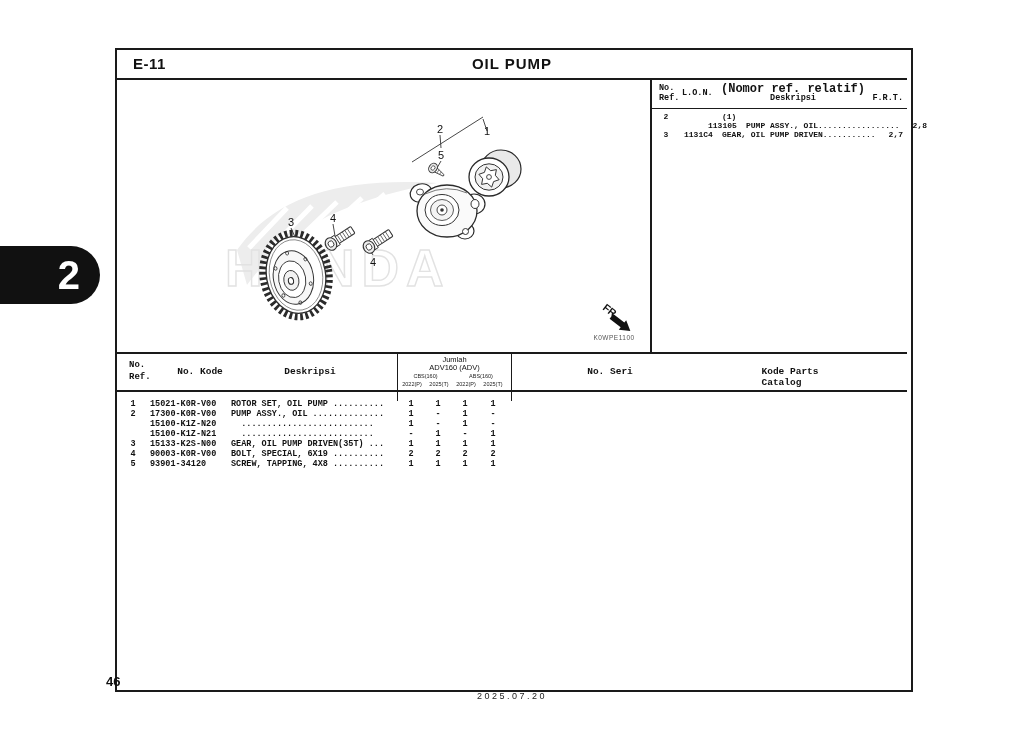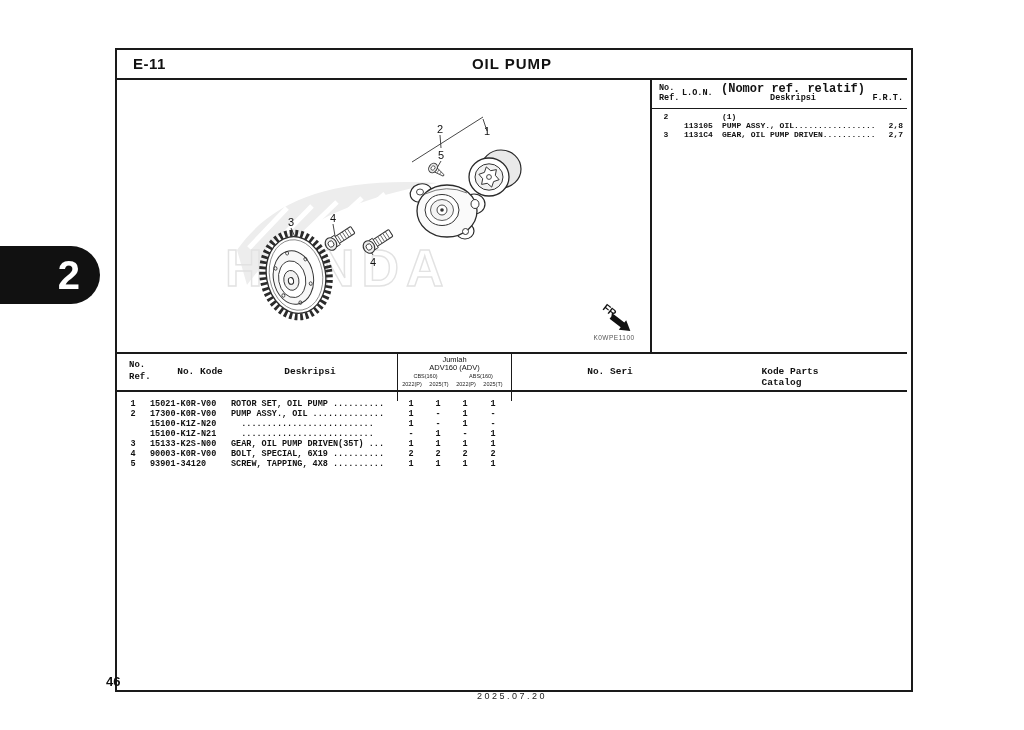--- a/index.html
+++ b/index.html
@@ -192,21 +192,21 @@
       <span class="relatif">(Nomor ref. relatif)</span>
       <span class="desk">Deskripsi</span>
       <span class="frt">F.R.T.</span>
     </div>
     <div class="refrow" style="top:32px;">
       <span class="r">2</span>
       <span class="l"></span>
       <span class="d">(1)</span>
       <span class="f"></span>
     </div>
-    <div class="refrow" style="top:41px;">
+    <div class="refrow" style="top:41px;margin-left:24px;">
       <span class="r"></span>
       <span class="l">113105</span>
       <span class="d">PUMP ASSY., OIL.................</span>
       <span class="f">2,8</span>
     </div>
     <div class="refrow" style="top:50px;">
       <span class="r">3</span>
       <span class="l">1131C4</span>
       <span class="d">GEAR, OIL PUMP DRIVEN...........</span>
       <span class="f">2,7</span>

